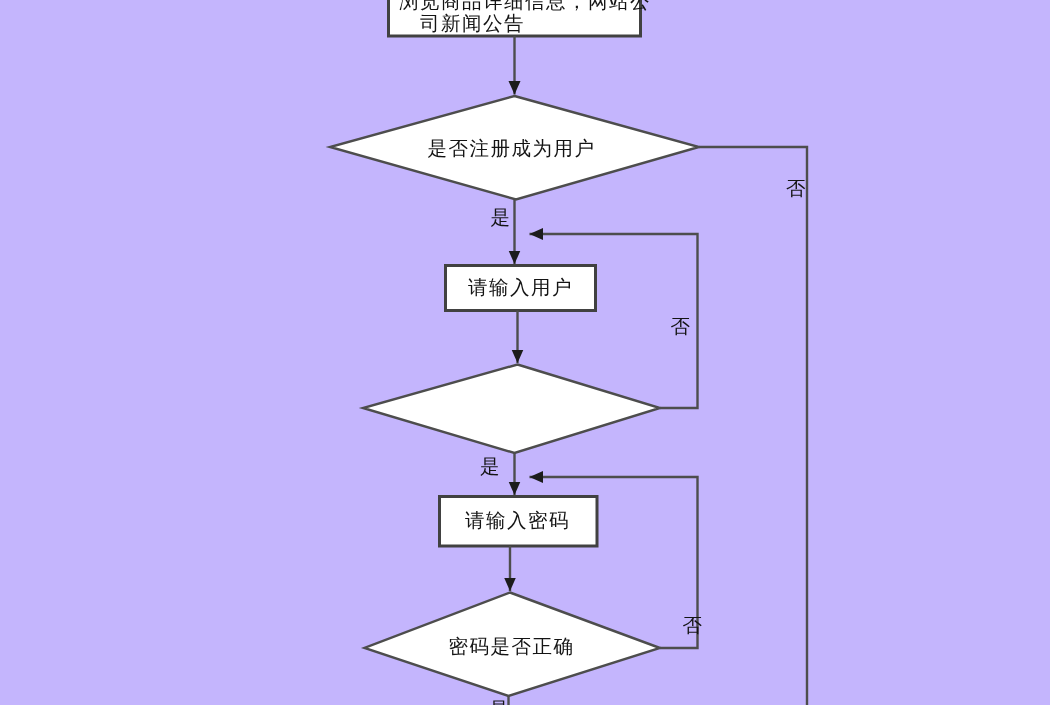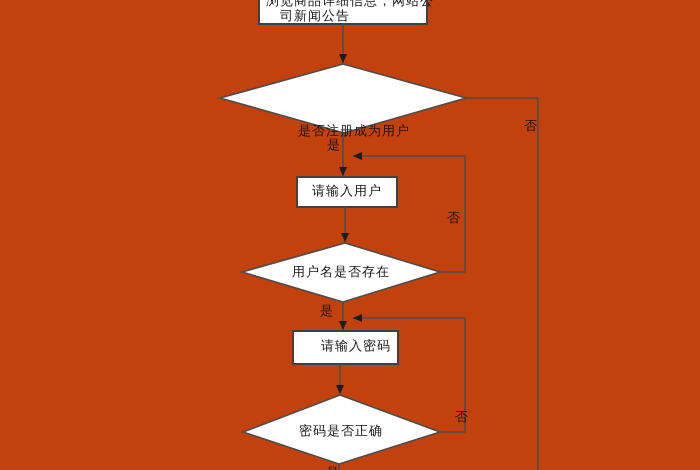--- a/index.html
+++ b/index.html
@@ -1,20 +1,20 @@
 <!DOCTYPE html>
 <html><head>
 <meta charset="utf-8">
 <style>
   html, body { margin: 0; padding: 0; background: #ffffff; }
   .canvas {
     position: relative;
     width: 700px;
     height: 470px;
-    background: #c2410c;
+    background: #c4b5fd;
     overflow: hidden;
     font-family: "Liberation Serif", "DejaVu Serif", serif;
   }
   .canvas svg { position: absolute; left: 0; top: 0; }
   .lbl {
     position: absolute;
     color: #141414;
     font-size: 13px;
     line-height: 15px;
     letter-spacing: 1px;
@@ -64,27 +64,26 @@
     <polygon class="shape" points="340,395 440,432 339,464 243,432"></polygon>
 
     <polyline class="edge" points="440,432 465,432 465,318 353,318" marker-end="url(#ah)"></polyline>
 
     <line class="edge" x1="339" y1="464" x2="339" y2="471"></line>
   </svg>
 
   <div class="lbl" style="left:266px; top:-7px;">浏览商品详细信息，网站公</div>
   <div class="lbl" style="left:280px; top:8px;">司新闻公告</div>
 
-  <div class="lbl ctr" style="left:354px; top:91px;margin-top:32px;">是否注册成为用户</div>
+  <div class="lbl ctr" style="left:341px; top:91px;">是否注册成为用户</div>
 
-  <div class="lbl ctr" style="left:347px; top:184px;font-family:Liberation Mono, monospace;">请输入用户</div>
+  <div class="lbl ctr" style="left:347px; top:184px;">请输入用户</div>
 
-  <div class="lbl ctr" style="left:341px; top:264px;">用户名是否存在</div>
 
-  <div class="lbl ctr" style="left:356px; top:339px;font-family:Liberation Mono, monospace;">请输入密码</div>
+  <div class="lbl ctr" style="left:345px; top:339px;">请输入密码</div>
 
   <div class="lbl ctr" style="left:341px; top:423px;text-align:right;">密码是否正确</div>
 
   <div class="lbl" style="left:327px; top:137px;">是</div>
 
   <div class="lbl" style="left:524px; top:118px;">否</div>
 
   <div class="lbl" style="left:447px; top:210px;">否</div>
 
   <div class="lbl" style="left:320px; top:303px;">是</div>

